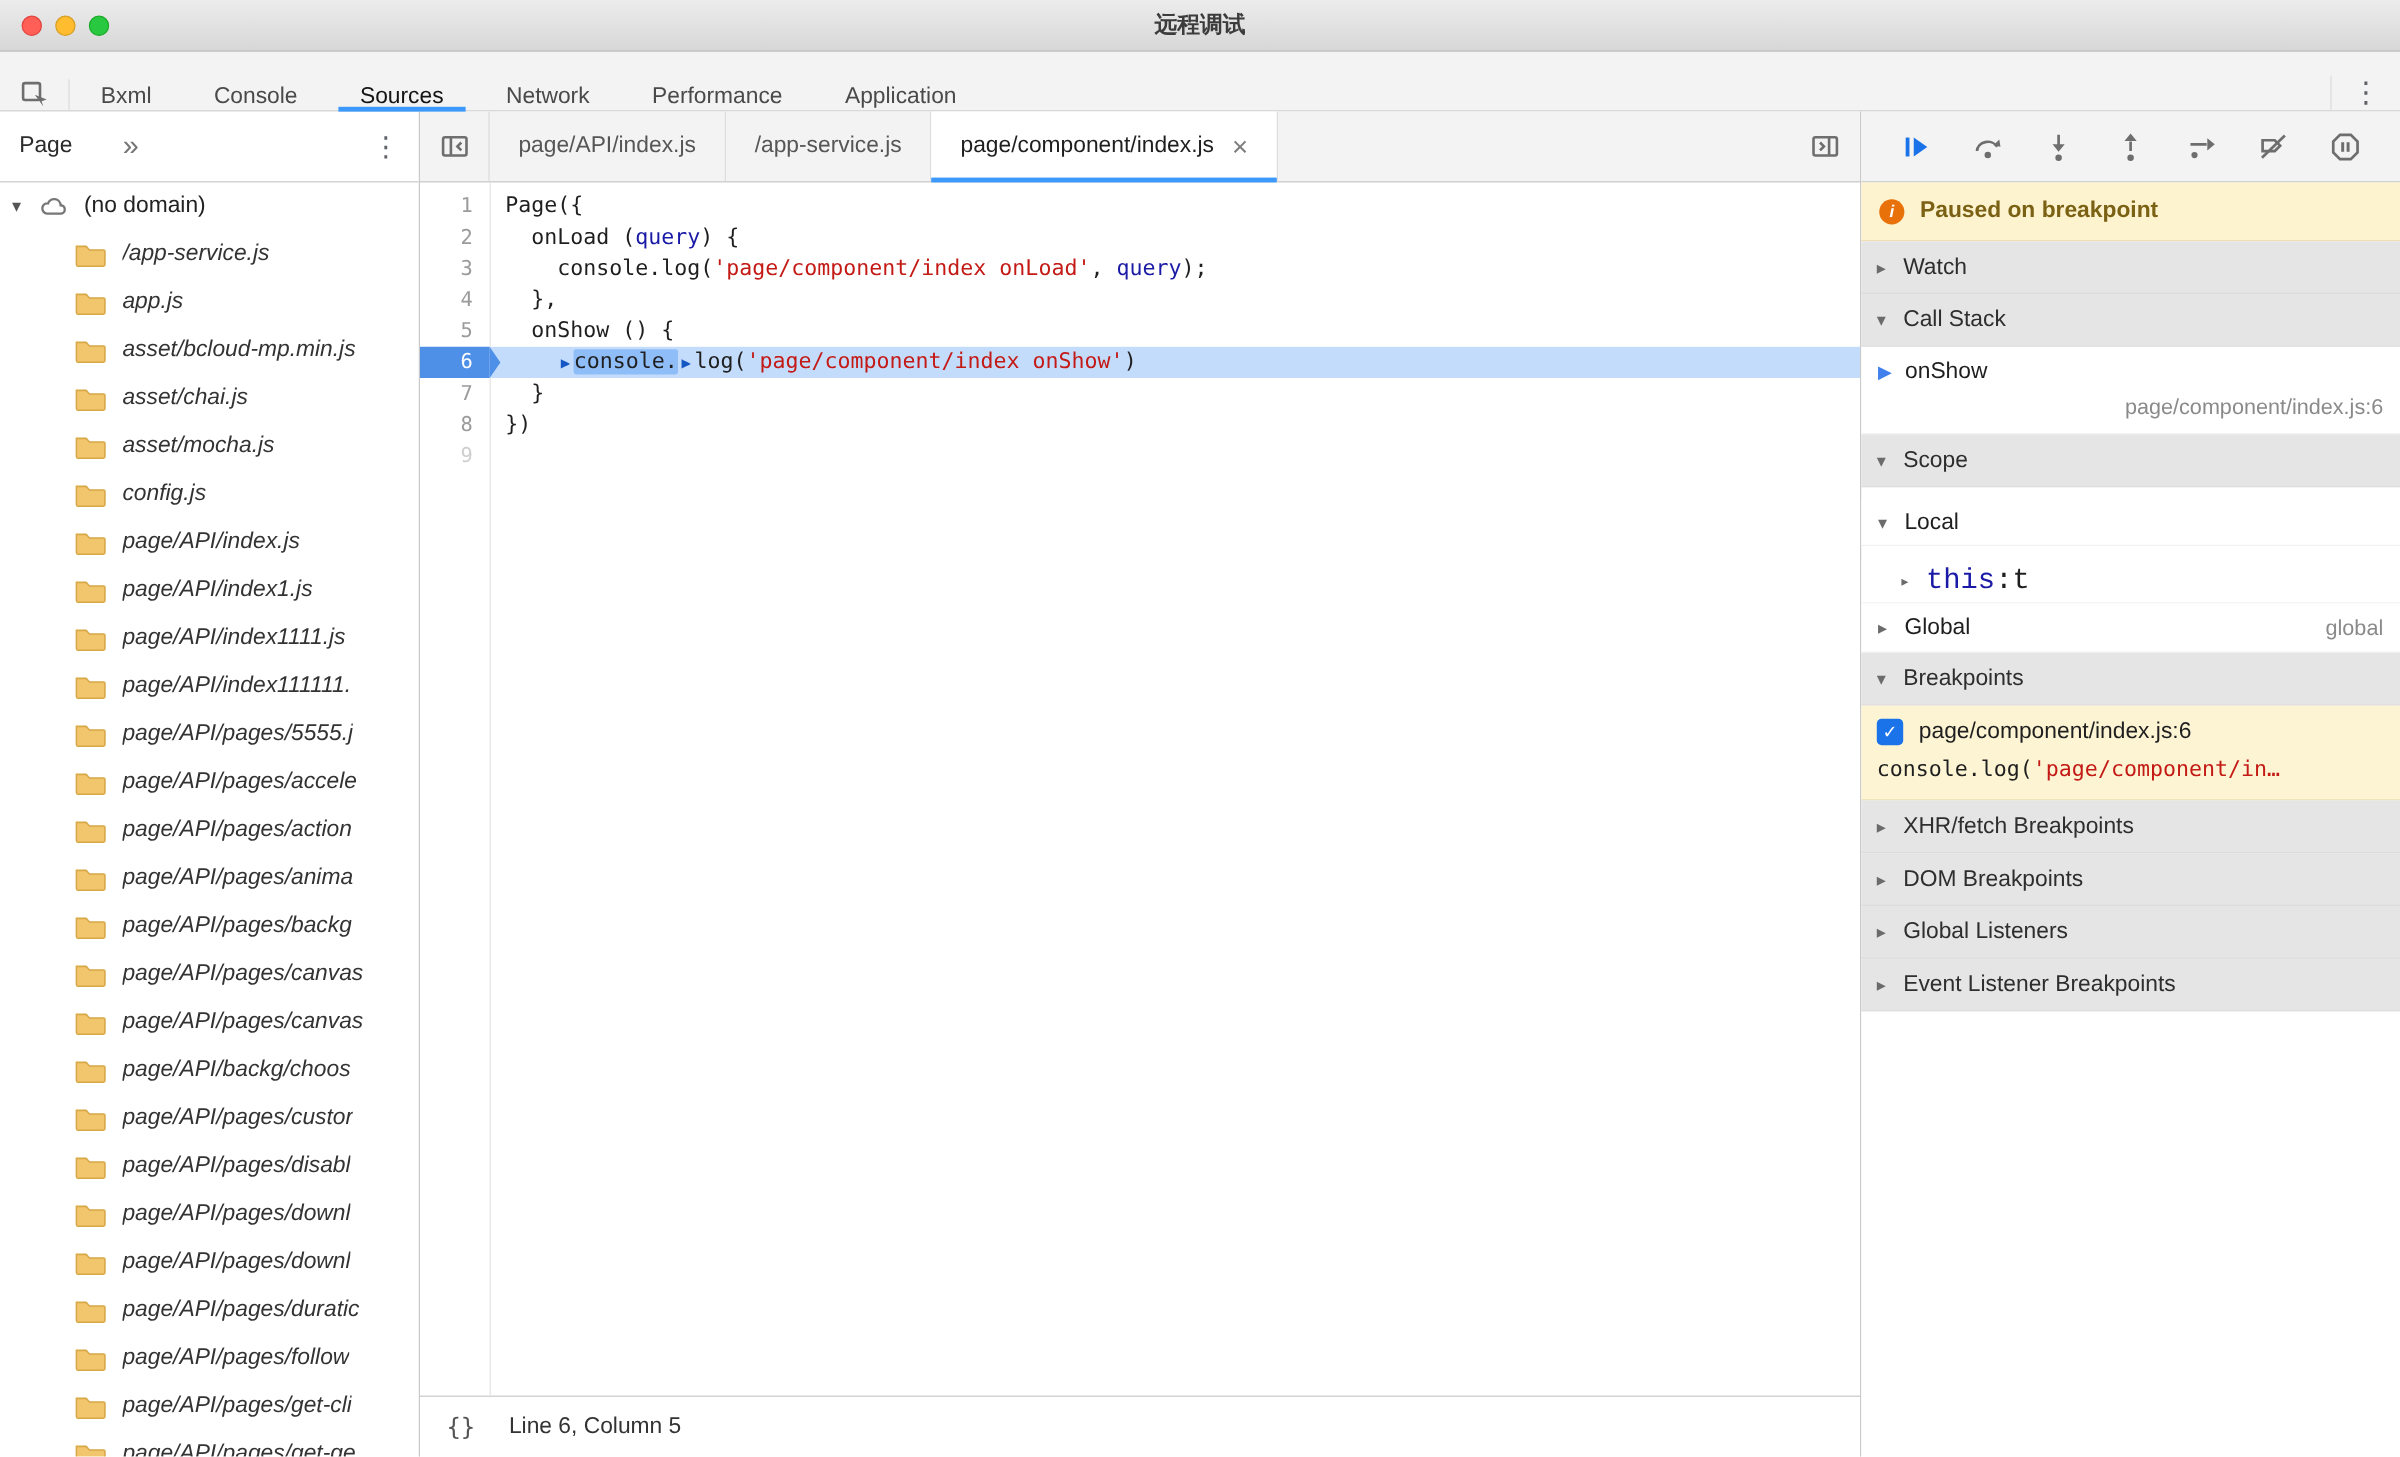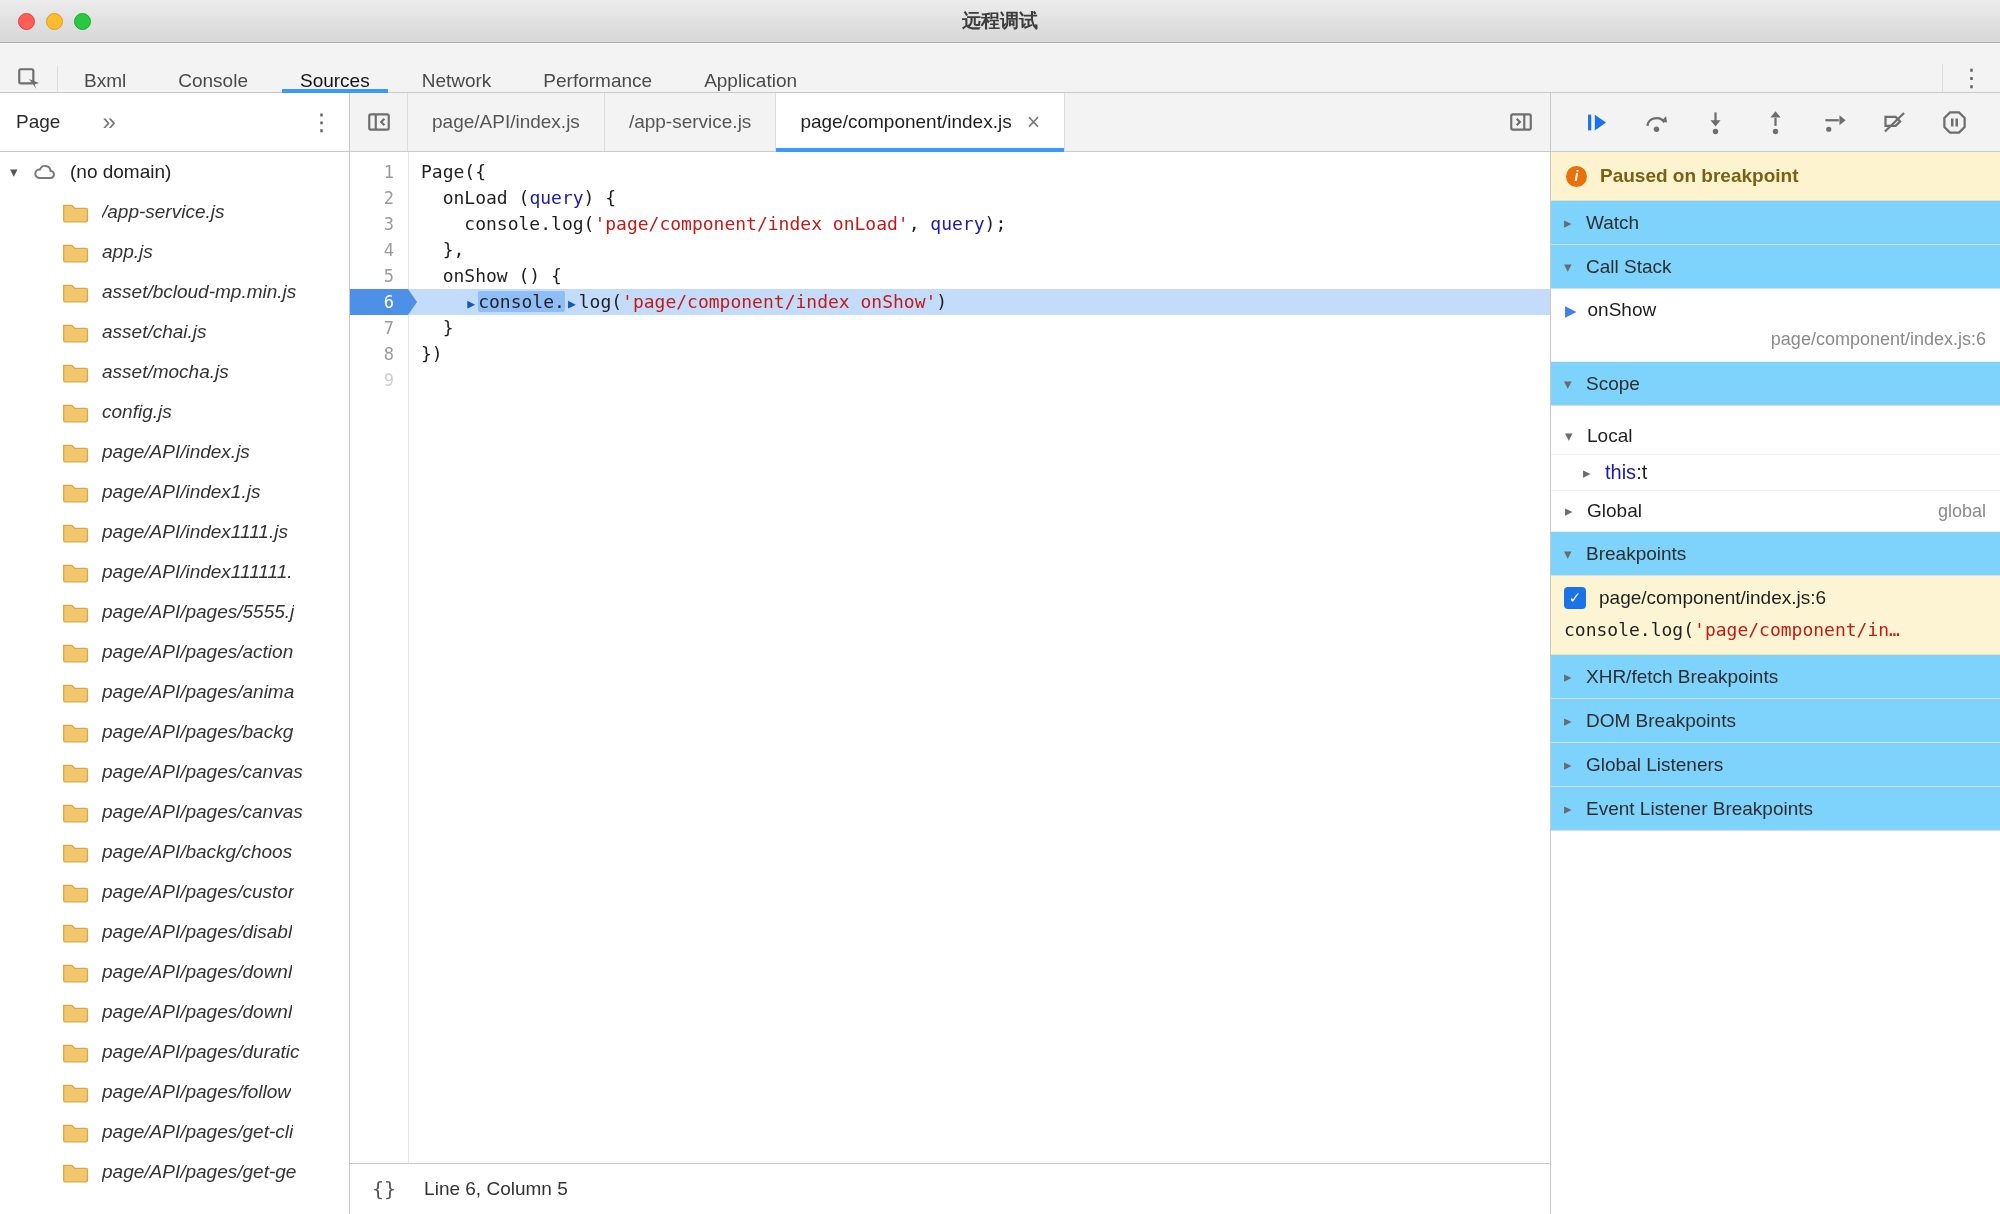--- a/index.html
+++ b/index.html
@@ -84,33 +84,33 @@
   .dbg-toolbar { height:59px; min-height:59px; background:#f3f3f3; border-bottom:1px solid #c9c9c9;
                  display:flex; align-items:center; justify-content:space-around; padding:0 16px; }
   .dbg-btn { width:30px; height:30px; display:flex; align-items:center; justify-content:center; }
 
   .paused-banner { height:49px; min-height:49px; background:#fdf3cf; border-bottom:1px solid #ece0b4;
                    display:flex; align-items:center; gap:13px; padding:0 15px; font-size:19px; font-weight:bold; color:#7a6114; }
   .info-icon { width:21px; height:21px; min-width:21px; border-radius:50%; background:#e8710a; color:#fff;
                font-size:14px; font-weight:bold; display:flex; align-items:center; justify-content:center; font-style:italic; }
 
   .section-header { height:44px; min-height:44px; display:flex; align-items:center; padding:0 13px;
-                    background:#7dd3fc; border-bottom:1px solid #dcdcdc; font-size:19px; color:#2e2e2e; }
+                    background:#e5e5e5; border-bottom:1px solid #dcdcdc; font-size:19px; color:#2e2e2e; }
   .sec-tri { width:22px; color:#6b6b6b; font-size:15px; }
   .sec-tri.collapsed::before { content:'▸'; }
   .sec-tri.expanded::before { content:'▾'; }
 
   .callstack-frame { padding:6px 14px 8px; background:#fff; border-bottom:1px solid #eee; }
   .frame-name-row { display:flex; align-items:center; gap:11px; height:30px; font-size:19px; color:#1f1f1f; }
   .frame-marker::before { content:'▶'; color:#3f80ec; font-size:15px; }
   .frame-location { text-align:right; color:#8a8a8a; font-size:18px; height:28px; line-height:28px; }
 
   .scope-row { display:flex; align-items:center; padding:0 14px; background:#fff; border-bottom:1px solid #f0f0f0; font-size:19px; color:#1f1f1f; }
   .scope-row.local { height:38px;margin-top:11px; }
-  .scope-row.this { height:36px; padding-left:32px; font-family:Liberation Sans, sans-serif; font-size:20px; }
+  .scope-row.this { height:36px; padding-left:32px; font-family:Liberation Mono, monospace; font-size:24px;margin-top:12px; }
   .scope-row.global { height:41px; }
   .prop-this { color:#1a1aa6; }
   .right-val { margin-left:auto; color:#8a8a8a; font-size:18px; }
 
   .bp-entry { background:#fcf4d3; border-bottom:1px solid #ece0b4; padding:5px 13px 9px; }
   .bp-row1 { display:flex; align-items:center; gap:13px; height:34px; font-size:19px; color:#1f1f1f; }
   .checkbox { width:22px; height:22px; min-width:22px; background:#1a73e8; border-radius:4px; color:#fff;
               display:flex; align-items:center; justify-content:center; font-size:15px; }
   .checkbox::before { content:'✓'; }
   .bp-row2 { font-family:"DejaVu Sans Mono", monospace; font-size:18px; height:30px; line-height:30px; color:#1f1f1f; white-space:nowrap; overflow:hidden; }
@@ -271,20 +271,28 @@
               </svg>
             </span>
             <span class="tree-label">page/API/pages/5555.j</span>
           </div>
           <div class="tree-row file">
             <span class="tree-icon">
               <svg width="27" height="21" viewBox="0 0 20 16">
                 <path d="M1 2.5h6.2l2 2.3H18.2a.9.9 0 0 1 .9.9v8.4a1 1 0 0 1-1 1H2a1 1 0 0 1-1-1z" fill="#f2c66d" stroke="#d8a847" stroke-width="1"></path>
               </svg>
             </span>
+            <span class="tree-label">page/API/pages/accele</span>
+          </div>
+          <div class="tree-row file">
+            <span class="tree-icon">
+              <svg width="27" height="21" viewBox="0 0 20 16">
+                <path d="M1 2.5h6.2l2 2.3H18.2a.9.9 0 0 1 .9.9v8.4a1 1 0 0 1-1 1H2a1 1 0 0 1-1-1z" fill="#f2c66d" stroke="#d8a847" stroke-width="1"></path>
+              </svg>
+            </span>
             <span class="tree-label">page/API/pages/action</span>
           </div>
           <div class="tree-row file">
             <span class="tree-icon">
               <svg width="27" height="21" viewBox="0 0 20 16">
                 <path d="M1 2.5h6.2l2 2.3H18.2a.9.9 0 0 1 .9.9v8.4a1 1 0 0 1-1 1H2a1 1 0 0 1-1-1z" fill="#f2c66d" stroke="#d8a847" stroke-width="1"></path>
               </svg>
             </span>
             <span class="tree-label">page/API/pages/anima</span>
           </div>

